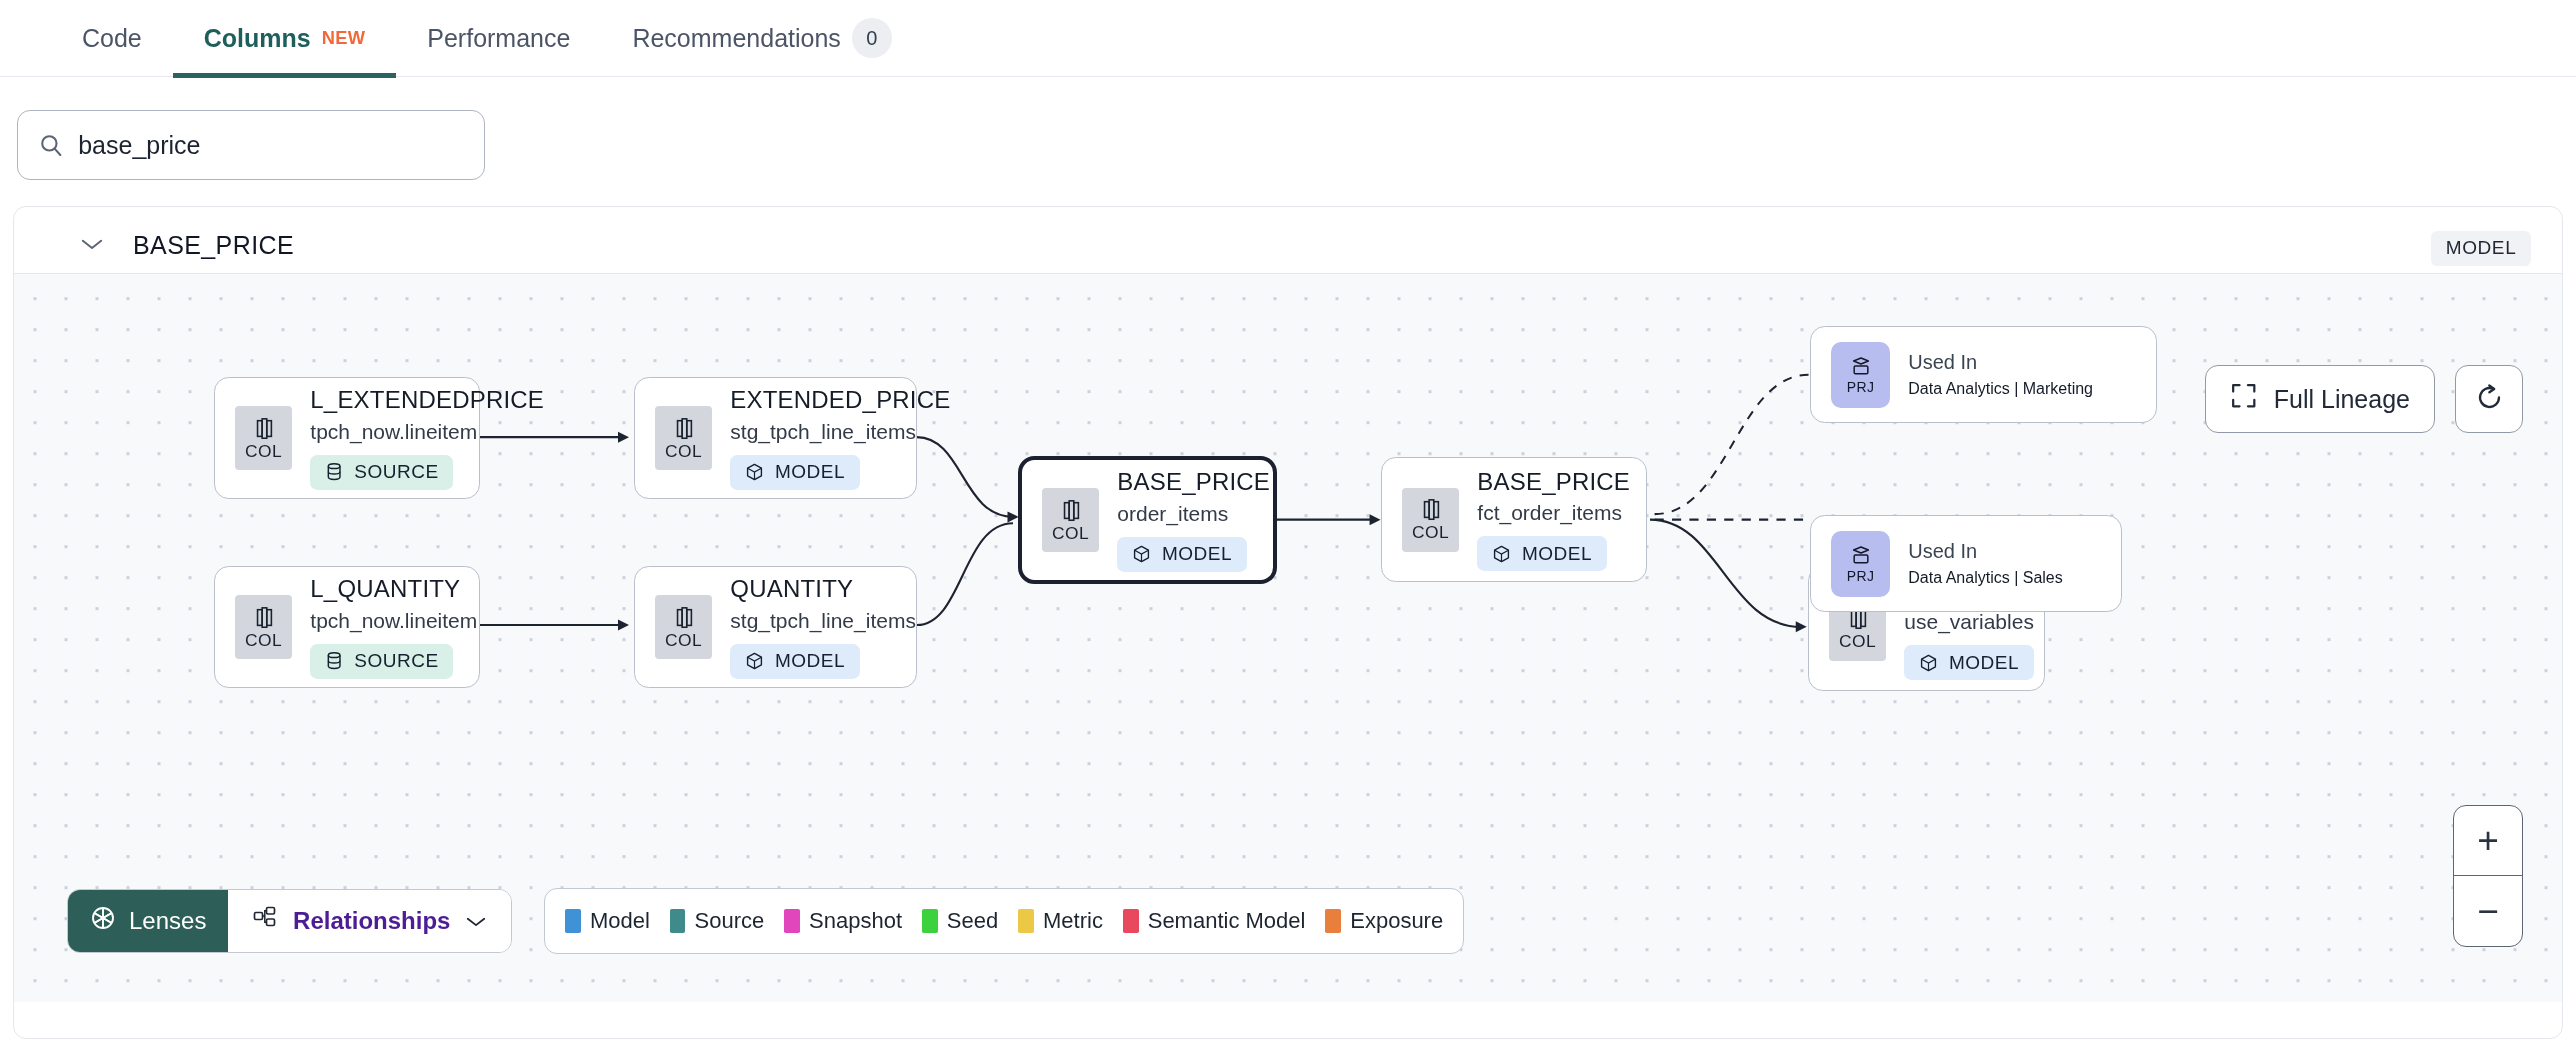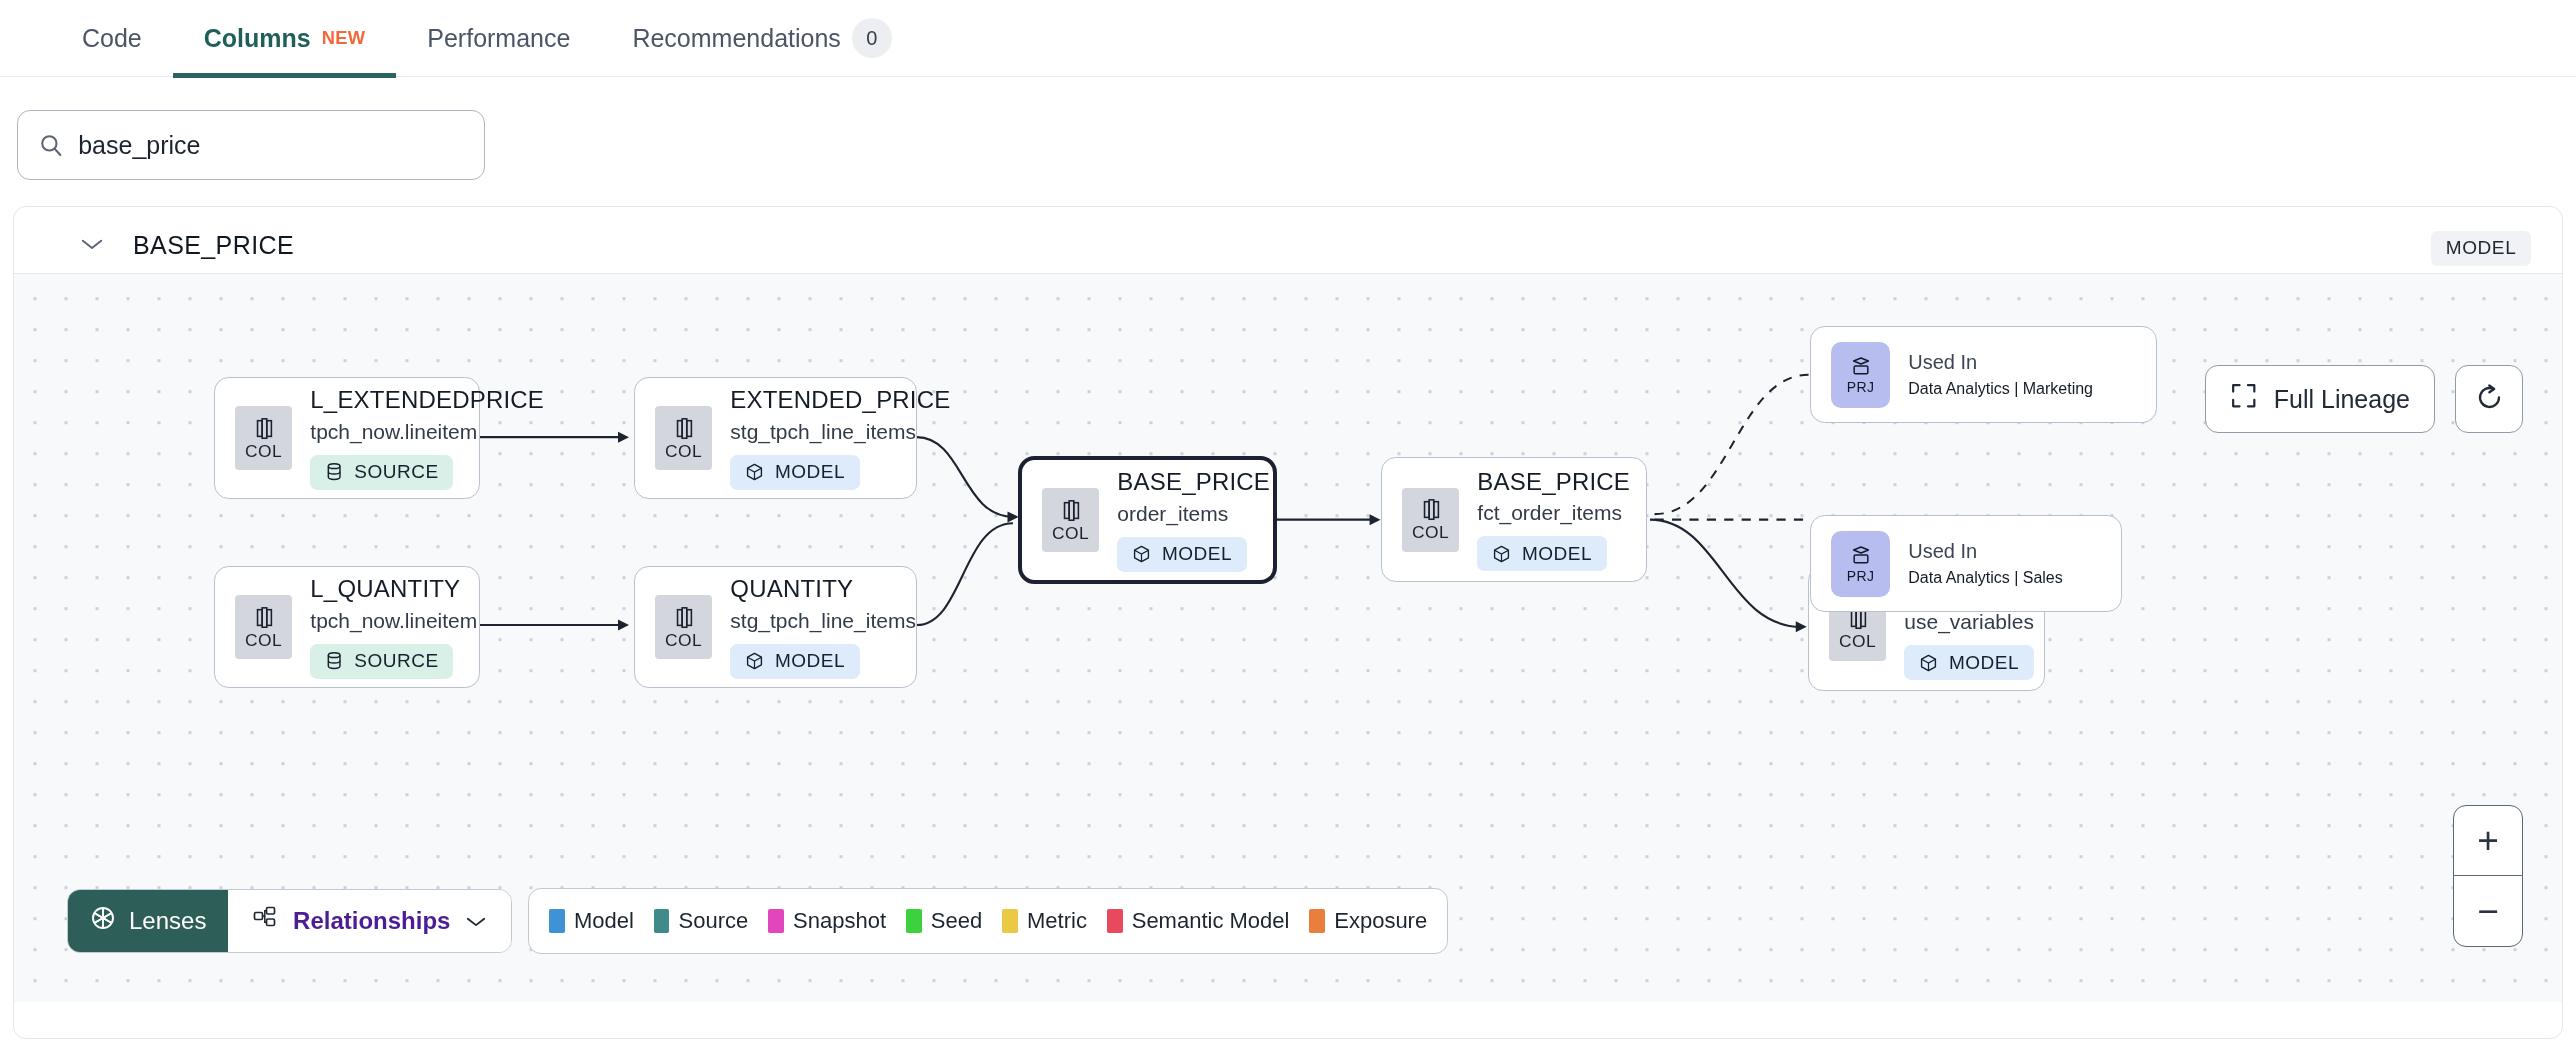--- a/index.html
+++ b/index.html
@@ -201,21 +201,21 @@
     border-radius: 13px; overflow: hidden;
   }
   .zoomctl div {
     height: 70px; display: flex; align-items: center; justify-content: center;
     font-size: 37px; color: #2b3342; cursor: pointer; line-height: 1;
   }
   .zoomctl div:first-child { border-bottom: 1.8px solid #5c6675; }
 
   .bottomrow {
     position: absolute; left: 53px; bottom: 48px;
-    display: flex; align-items: center; gap: 16px;
+    display: flex; align-items: center; gap: 32px;
   }
   .lenses-group {
     display: flex; align-items: stretch;
     border-radius: 13px; overflow: hidden;
     border: 1.8px solid #c3c9d2;
     background: #fff;
   }
   .lenses-btn {
     background: #2d5f58; color: #fff;
     display: flex; align-items: center; gap: 13px;

